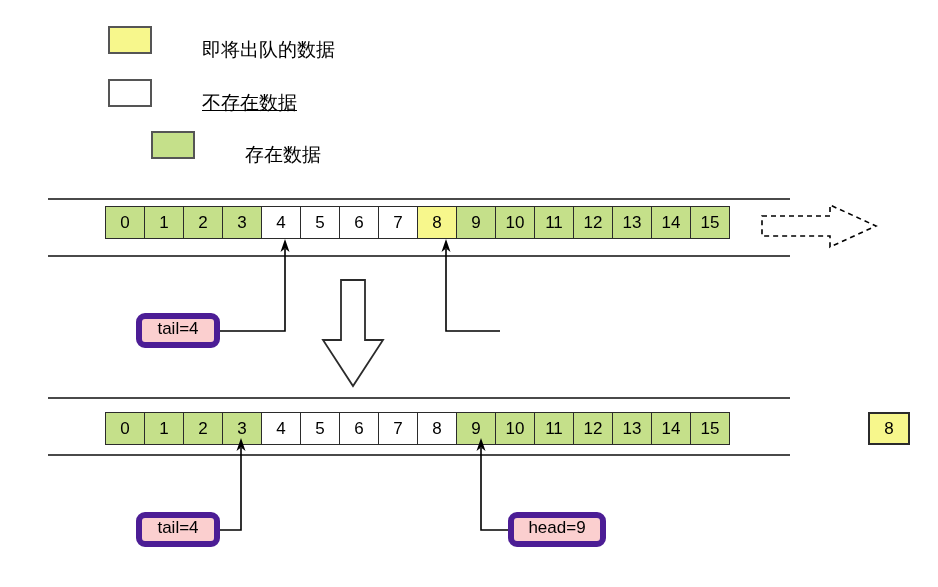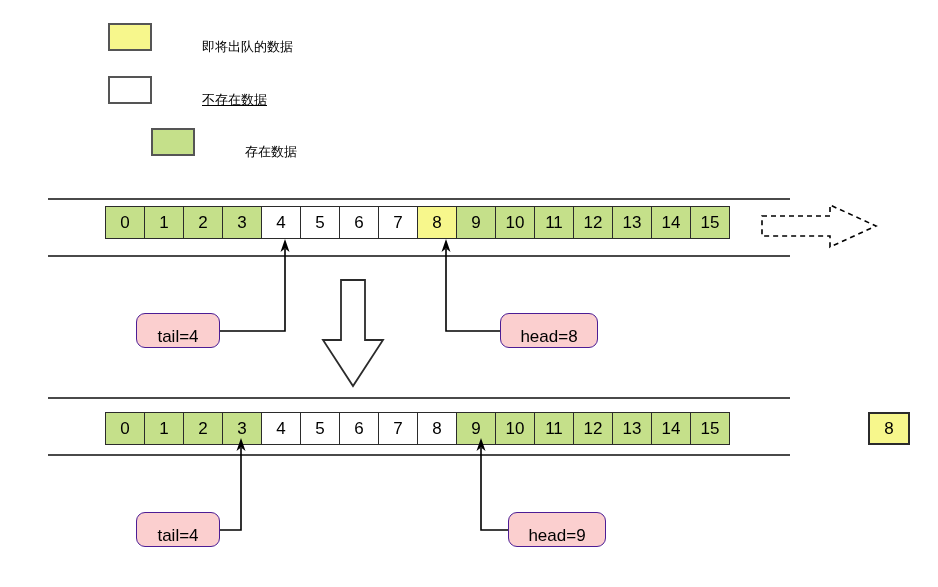--- a/index.html
+++ b/index.html
@@ -16,21 +16,21 @@
   
   .legend-row{position:absolute;display:flex;align-items:center;}
   .legend-swatch{
     width:44px;height:28px;
     border:2px solid #555555;
     box-sizing:border-box;
     flex:0 0 auto;
   }
   .legend-label{
     margin-left:50px;
-    font-size:13px;
+    font-size:19px;
     line-height:1;
     white-space:nowrap;
     font-family:"DejaVu Sans","Liberation Sans",sans-serif;
     margin-top:20px;
   }
 
   
   .rail{position:absolute;height:0;border-top:2px solid #4a4a4a;}
 
   
@@ -43,24 +43,24 @@
     display:flex;align-items:center;justify-content:center;
     font-size:17px;
     font-family:"Liberation Sans","DejaVu Sans",sans-serif;
   }
   .cell:first-child{margin-left:0;}
 
   
   .tagbox{
     position:absolute;
     box-sizing:border-box;
-    border:1px solid #4c1d95;
+    border:6px solid #4c1d95;
     border-radius:9px;
     background:#fbcfcf;
-    display:flex;align-items:flex-end;justify-content:center;
+    display:flex;align-items:flex-start;justify-content:center;
     font-size:17px;
     font-family:"Liberation Sans","DejaVu Sans",sans-serif;
     height:35px;
   }
 
   
   .chip{
     position:absolute;
     box-sizing:border-box;
     border:2px solid #2b2b2b;
@@ -194,23 +194,20 @@
       <div class="cell" style="background: rgb(197, 224, 138); border-color: rgb(43, 43, 43);">
         <span>14</span>
       </div>
       <div class="cell" style="background: rgb(197, 224, 138); border-color: rgb(43, 43, 43);">
         <span>15</span>
       </div>
     </div>
 
   <div class="tagbox" style="left:136px;top:313px;width:84px;">
     <span>tail=4</span>
-  </div>
-  <div class="tagbox" style="left:500px;top:313px;width:98px;">
-    <span>head=8</span>
   </div>
 
   <div class="tagbox" style="left:136px;top:512px;width:84px;">
     <span>tail=4</span>
   </div>
   <div class="tagbox" style="left:508px;top:512px;width:98px;">
     <span>head=9</span>
   </div>
 
   <div class="chip" id="dequeued-chip" style="left: 868px; top: 412px; width: 42px; height: 33px; background: rgb(247, 247, 140);">

